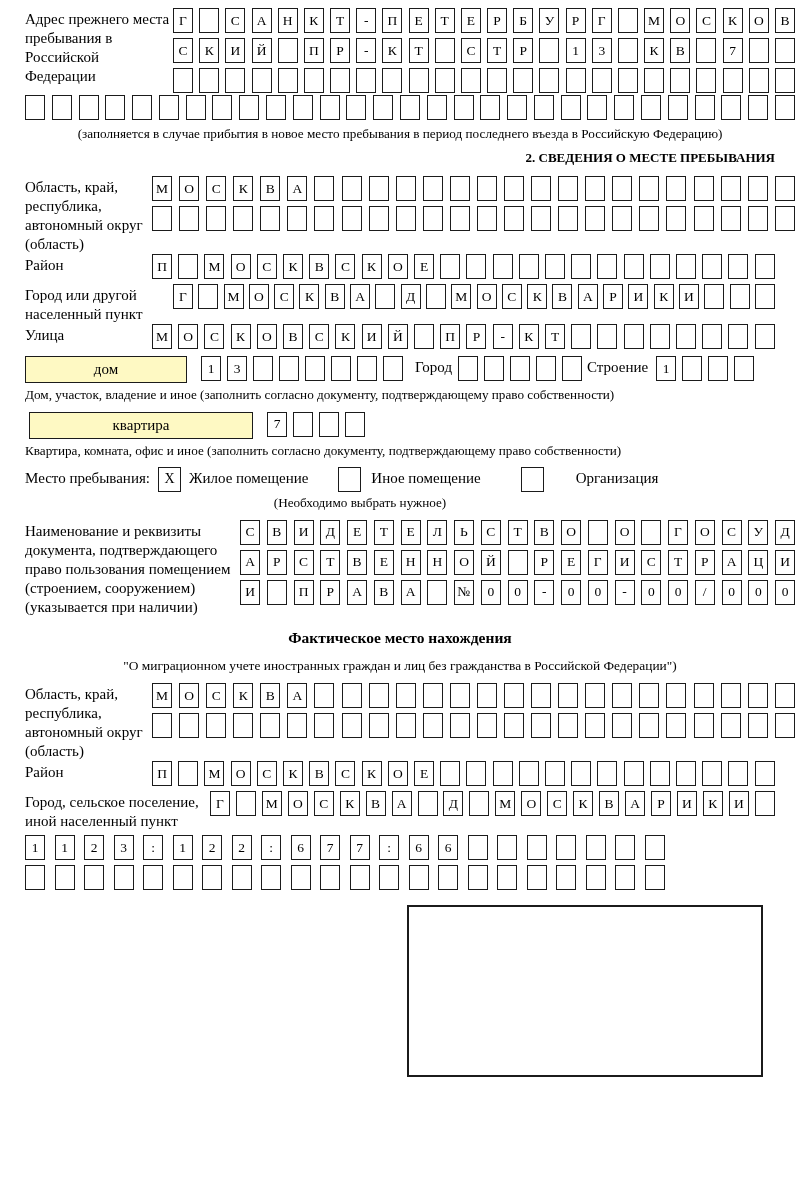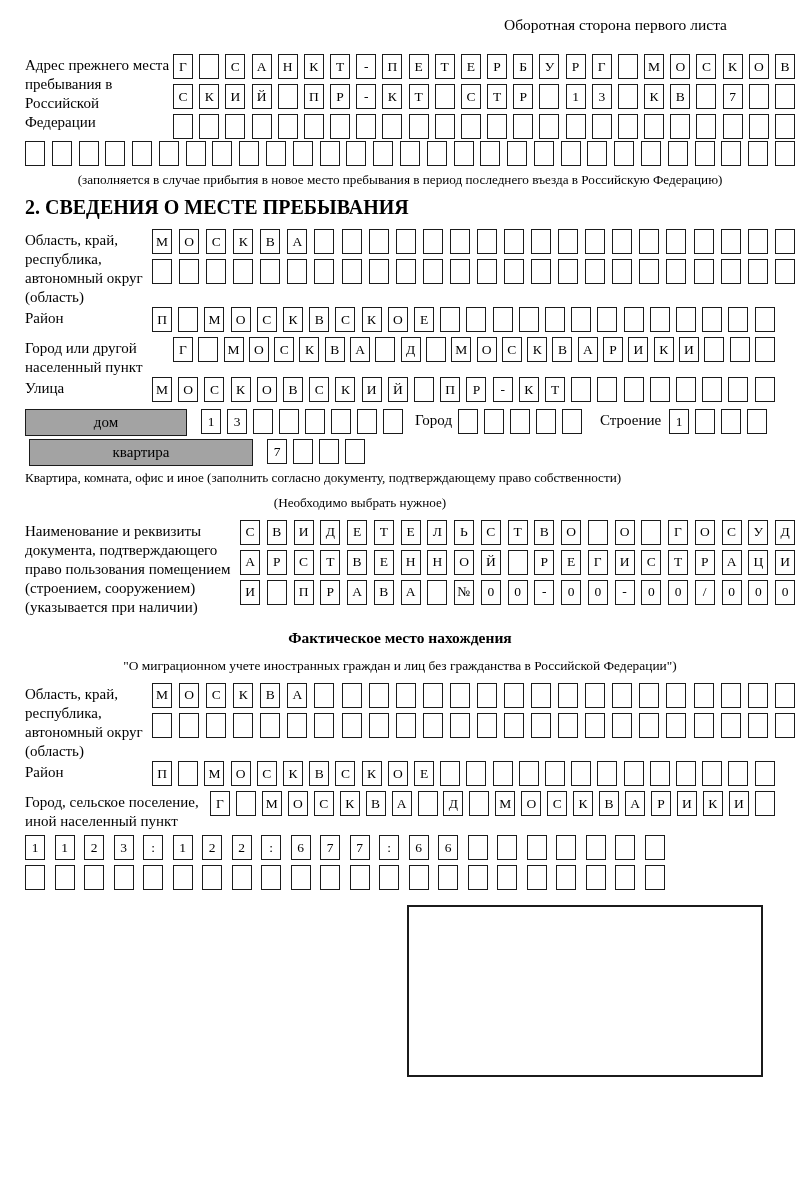--- a/index.html
+++ b/index.html
@@ -11,43 +11,42 @@
   .lbl{flex:none;line-height:1.27;font-size:15px;padding-top:2px;}
   .lbl-148{width:148px;} .lbl-127{width:127px;} .lbl-185{width:185px;}
   .lbl-130{width:130px;} .lbl-215{width:215px;}
   .rows{display:flex;flex-direction:column;}
   .cellrow{display:flex;justify-content:space-between;margin-bottom:5px;}
   .w24a{width:622px;} .w24b{width:643px;} .w29{width:770px;}
   .w21{width:555px;} .w22cad{width:640px;} .w22city{width:585px;}
   .cell{box-sizing:border-box;flex:none;width:20px;height:25px;border:1.7px solid #1b1b1b;
         display:flex;align-items:center;justify-content:center;font-size:13.5px;background:#fff;}
   .note{text-align:center;font-size:13.2px;margin:2px 0 8px 0;line-height:1.3;}
-  .sect-title{text-align:left;font-weight:bold;font-size:20px;margin:4px 0 10px 0;}
+  .sect-title{text-align:right;font-weight:bold;font-size:13px;margin:4px 0 10px 0;}
   .boxlabel{box-sizing:border-box;border:1.8px solid #1b1b1b;height:27px;display:flex;
-            align-items:center;justify-content:center;font-size:15px;flex:none;background:#a3a3a3;}
+            align-items:center;justify-content:center;font-size:15px;flex:none;background:#fef9c3;}
   .dom-box{width:162px;} .kv-box{width:224px;margin-left:4px;}
   .cellgroup{display:flex;gap:6px;flex:none;}
   .inline-lbl{flex:none;padding:3px 0 0 0;font-size:15px;}
   .houserow{display:flex;align-items:flex-start;margin:2px 0 3px 0;}
   .checkbox{box-sizing:border-box;width:23px;height:25px;border:1.7px solid #1b1b1b;flex:none;
             display:flex;align-items:center;justify-content:center;font-size:14px;background:#fff;}
   .stayrow{display:flex;align-items:flex-start;margin-top:6px;}
   .stay-note{width:330px;margin-left:170px;text-align:center;font-size:13.2px;margin-top:3px;margin-bottom:9px;}
   .center-note{text-align:center;font-size:13.4px;line-height:1.35;margin:0 0 2px 0;}
   .fact-title{text-align:center;font-weight:bold;font-size:15.5px;margin:12px 0 10px 0;}
   .stamp-wrap{margin-left:345px;width:430px;margin-top:10px;}
   .stamp-box{box-sizing:border-box;width:356px;height:172px;border:2px solid #1b1b1b;margin:0 auto 8px auto;background:#fff;}
   .mb0{margin-bottom:2px;}
 </style>
 </head>
 <body>
 
 <div class="page">
 
-  <div class="hdr">Оборотная сторона первого листа</div>
 
   <div class="fieldrow">
     <div class="lbl lbl-148">Адрес прежнего места пребывания в Российской Федерации</div>
     <div class="rows">
       <div class="cellrow w24a">
           <span class="cell">Г</span>
           <span class="cell"></span>
           <span class="cell">С</span>
           <span class="cell">А</span>
           <span class="cell">Н</span>
@@ -321,40 +320,50 @@
         <span class="cell"></span>
       </div>
     <div class="inline-lbl" style="margin-left:12px;">Город</div>
     <div class="cellgroup" style="margin-left:6px;">
         <span class="cell"></span>
         <span class="cell"></span>
         <span class="cell"></span>
         <span class="cell"></span>
         <span class="cell"></span>
       </div>
-    <div class="inline-lbl" style="margin-left:18px;text-align:right;">Строение</div>
+    <div class="inline-lbl" style="margin-left:5px;text-align:right;">Строение</div>
     <div class="cellgroup" style="margin-left:8px;">
         <span class="cell">1</span>
         <span class="cell"></span>
         <span class="cell"></span>
         <span class="cell"></span>
       </div>
   </div>
+  <div class="note" style="text-align:left;">Дом, участок, владение и иное (заполнить согласно документу, подтверждающему право собственности)</div>
 
   <div class="houserow">
     <div class="boxlabel kv-box">квартира</div>
     <div class="cellgroup" style="margin-left:14px;">
         <span class="cell">7</span>
         <span class="cell"></span>
         <span class="cell"></span>
         <span class="cell"></span>
       </div>
   </div>
   <div class="note" style="text-align:left;">Квартира, комната, офис и иное (заполнить согласно документу, подтверждающему право собственности)</div>
 
+  <div class="stayrow">
+    <div class="inline-lbl">Место пребывания:</div>
+    <div class="checkbox" style="margin-left:8px;">X</div>
+    <div class="inline-lbl" style="margin-left:8px;">Жилое помещение</div>
+    <div class="checkbox" style="margin-left:30px;"></div>
+    <div class="inline-lbl" style="margin-left:10px;">Иное помещение</div>
+    <div class="checkbox" style="margin-left:40px;"></div>
+    <div class="inline-lbl" style="margin-left:32px;">Организация</div>
+  </div>
   <div class="stay-note">(Необходимо выбрать нужное)</div>
 
   <div class="fieldrow">
     <div class="lbl lbl-215">Наименование и реквизиты документа, подтверждающего право пользования помещением (строением, сооружением) (указывается при наличии)</div>
     <div class="rows">
       <div class="cellrow w21">
           <span class="cell">С</span>
           <span class="cell">В</span>
           <span class="cell">И</span>
           <span class="cell">Д</span>

